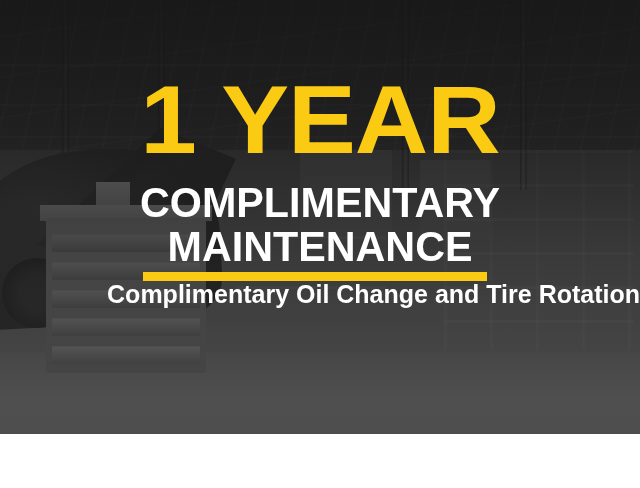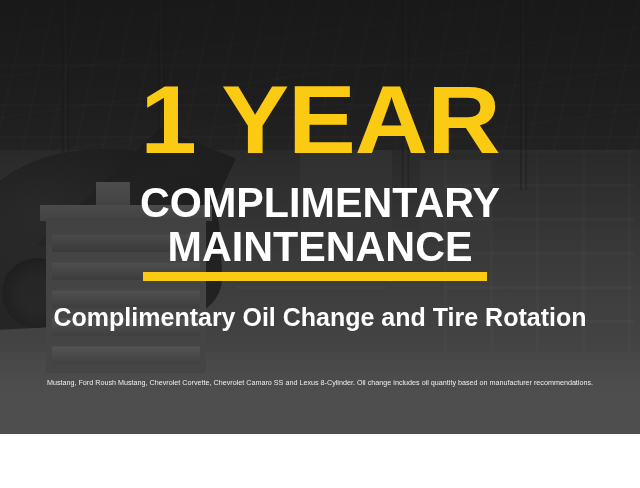--- a/index.html
+++ b/index.html
@@ -209,21 +209,21 @@
     position: absolute;
     left: 0;
     width: 640px;
     color: #ffffff;
     font-family: "Liberation Sans", sans-serif;
     font-weight: bold;
     font-size: 25px;
     line-height: 30px;
     white-space: nowrap;
   }
-  .tagline.l1 { top: 302px; }
+  .tagline.l1 { top: 279px; text-align: right; }
   .tagline.l2 { top: 325px; }
 
   .disclaimer {
     position: absolute;
     left: 14px;
     top: 378px;
     width: 612px;
     color: #efefef;
     font-family: "Liberation Sans", sans-serif;
     font-size: 7.2px;
@@ -304,21 +304,20 @@
       <div class="headline-sub line1">COMPLIMENTARY</div>
 
       <div class="headline-sub line2">MAINTENANCE</div>
 
       <div class="divider"></div>
 
       <div class="tagline l1">Complimentary Oil Change and Tire Rotation</div>
 
 
       <div class="disclaimer">
-        <div>Mustang, Ford Roush Mustang, Chevrolet Corvette, Chevrolet Camaro SS and Lexus 8-Cylinder. Oil change includes oil quantity based on manufacturer recommendations.</div>
       </div>
     </div>
   </div>
 
   <div class="footer">
     <svg class="kia-logo" width="86" height="22" viewBox="0 0 172 44" aria-hidden="true">
       <g fill="#101c26">
 
         <path d="M2 12 L20 12 L20 21 L38 6 L54 6 L28 27 L54 38 L34 38 L20 30 L20 38 L2 38 Z"></path>
 

